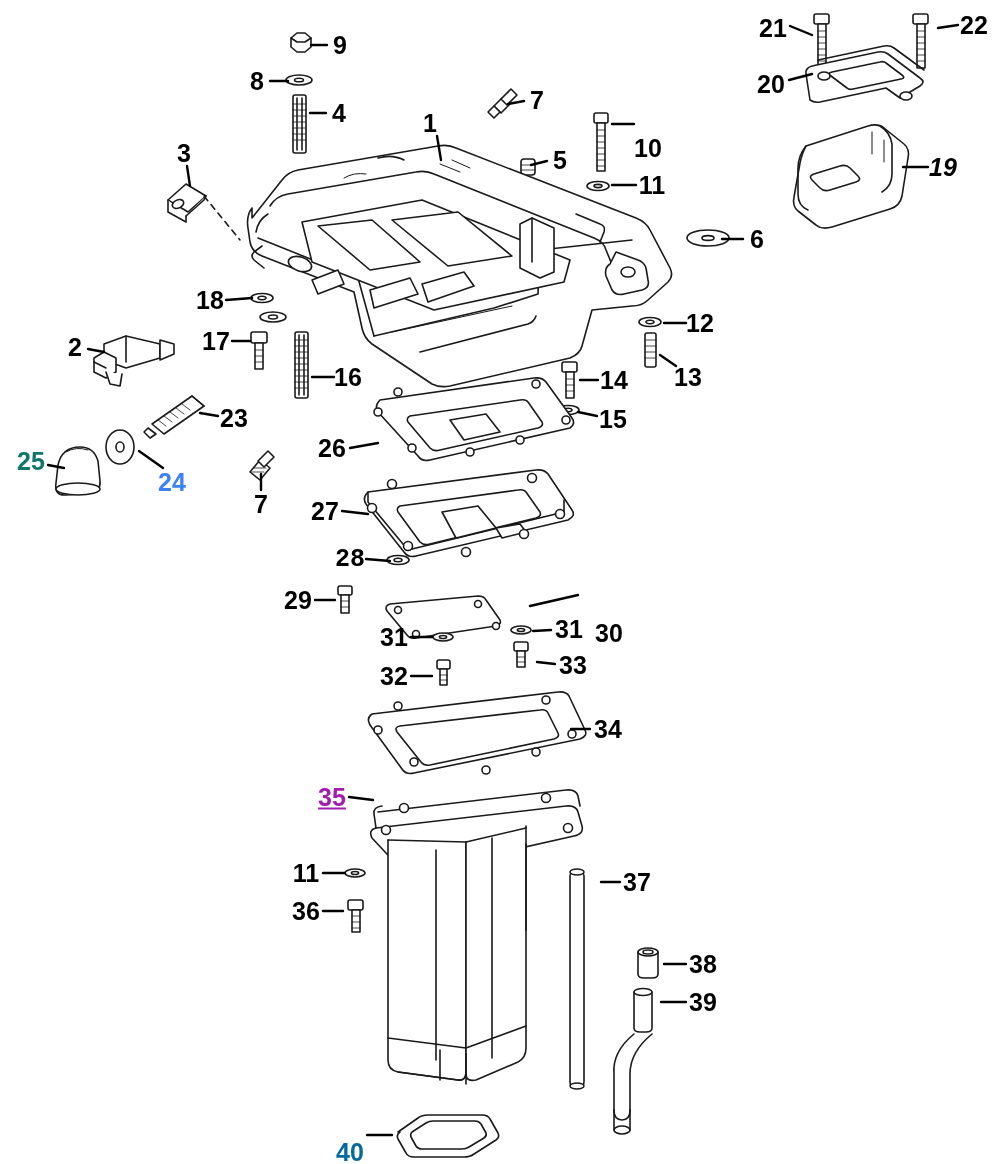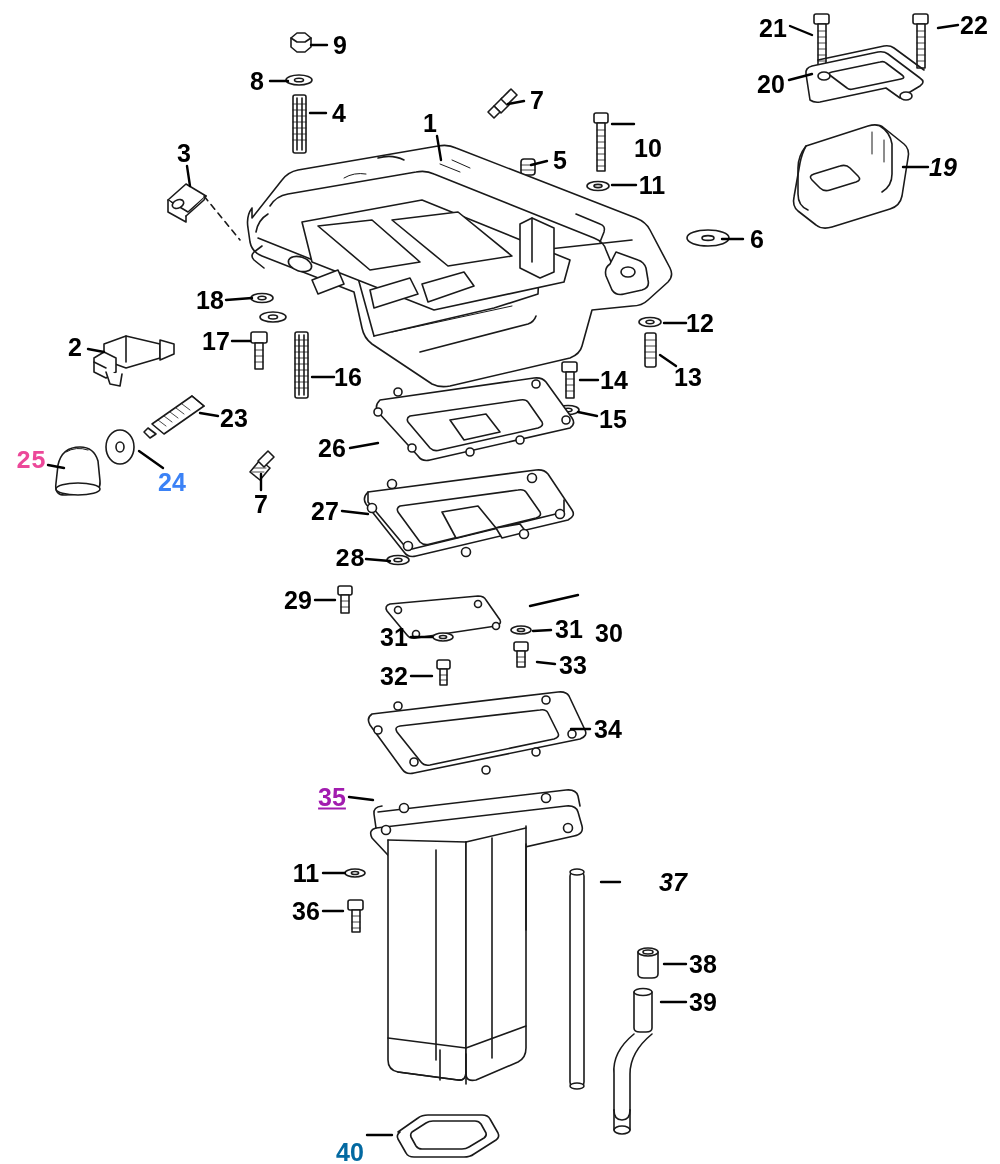--- a/index.html
+++ b/index.html
@@ -432,38 +432,38 @@
       <div class="callout" style="left: 943px; top: 167px; color: rgb(0, 0, 0); font-style: italic;">19</div>
       <div class="callout" style="left: 771px; top: 84px; color: rgb(0, 0, 0);">20</div>
       <div class="callout" style="left: 773px; top: 22px; color: rgb(0, 0, 0); margin-top: 6px;">21</div>
       <div class="callout" style="left: 974px; top: 25px; color: rgb(0, 0, 0);">22</div>
       <div class="callout" style="left: 210px; top: 300px; color: rgb(0, 0, 0);">18</div>
       <div class="callout" style="left: 216px; top: 341px; color: rgb(0, 0, 0);">17</div>
       <div class="callout" style="left: 75px; top: 347px; color: rgb(0, 0, 0);">2</div>
       <div class="callout" style="left: 348px; top: 377px; color: rgb(0, 0, 0);">16</div>
       <div class="callout" style="left: 234px; top: 418px; color: rgb(0, 0, 0);">23</div>
       <div class="callout" style="left: 172px; top: 482px; color: #3b82f6;">24</div>
-      <div class="callout" style="left: 31px; top: 461px; color: #ec4899; font-family: Liberation Mono, monospace;">25</div>
+      <div class="callout" style="left: 31px; top: 461px; color: #0f766e;">25</div>
       <div class="callout" style="left: 261px; top: 504px; color: rgb(0, 0, 0);">7</div>
       <div class="callout" style="left: 700px; top: 323px; color: rgb(0, 0, 0);">12</div>
       <div class="callout" style="left: 688px; top: 377px; color: rgb(0, 0, 0);">13</div>
       <div class="callout" style="left: 614px; top: 380px; color: rgb(0, 0, 0);">14</div>
       <div class="callout" style="left: 613px; top: 419px; color: rgb(0, 0, 0);">15</div>
       <div class="callout" style="left: 332px; top: 448px; color: rgb(0, 0, 0);">26</div>
       <div class="callout" style="left: 325px; top: 511px; color: rgb(0, 0, 0);">27</div>
       <div class="callout" style="left: 350px; top: 559px; color: rgb(0, 0, 0); font-family: Liberation Mono, monospace;">28</div>
       <div class="callout" style="left: 298px; top: 600px; color: rgb(0, 0, 0);">29</div>
       <div class="callout" style="left: 609px; top: 593px; color: #000000; margin-top: 40px;">30</div>
       <div class="callout" style="left: 394px; top: 637px; color: rgb(0, 0, 0);">31</div>
       <div class="callout" style="left: 569px; top: 629px; color: rgb(0, 0, 0);">31</div>
       <div class="callout" style="left: 573px; top: 665px; color: rgb(0, 0, 0);">33</div>
       <div class="callout" style="left: 394px; top: 676px; color: rgb(0, 0, 0);">32</div>
       <div class="callout" style="left: 608px; top: 729px; color: rgb(0, 0, 0);">34</div>
       <div class="callout" style="left: 332px; top: 797px; color: #a21caf; text-decoration: underline;">35</div>
       <div class="callout" style="left: 306px; top: 873px; color: rgb(0, 0, 0);">11</div>
       <div class="callout" style="left: 306px; top: 911px; color: rgb(0, 0, 0); text-align: right;">36</div>
-      <div class="callout" style="left: 673px; top: 882px; color: rgb(0, 0, 0); font-style: italic;">37</div>
+      <div class="callout" style="left: 637px; top: 882px; color: rgb(0, 0, 0);">37</div>
       <div class="callout" style="left: 703px; top: 964px; color: rgb(0, 0, 0);">38</div>
       <div class="callout" style="left: 703px; top: 1002px; color: rgb(0, 0, 0);">39</div>
       <div class="callout" style="left: 350px; top: 1152px; color: #0369a1;">40</div>
     </div>
 
 </div>
 
 </body></html>

